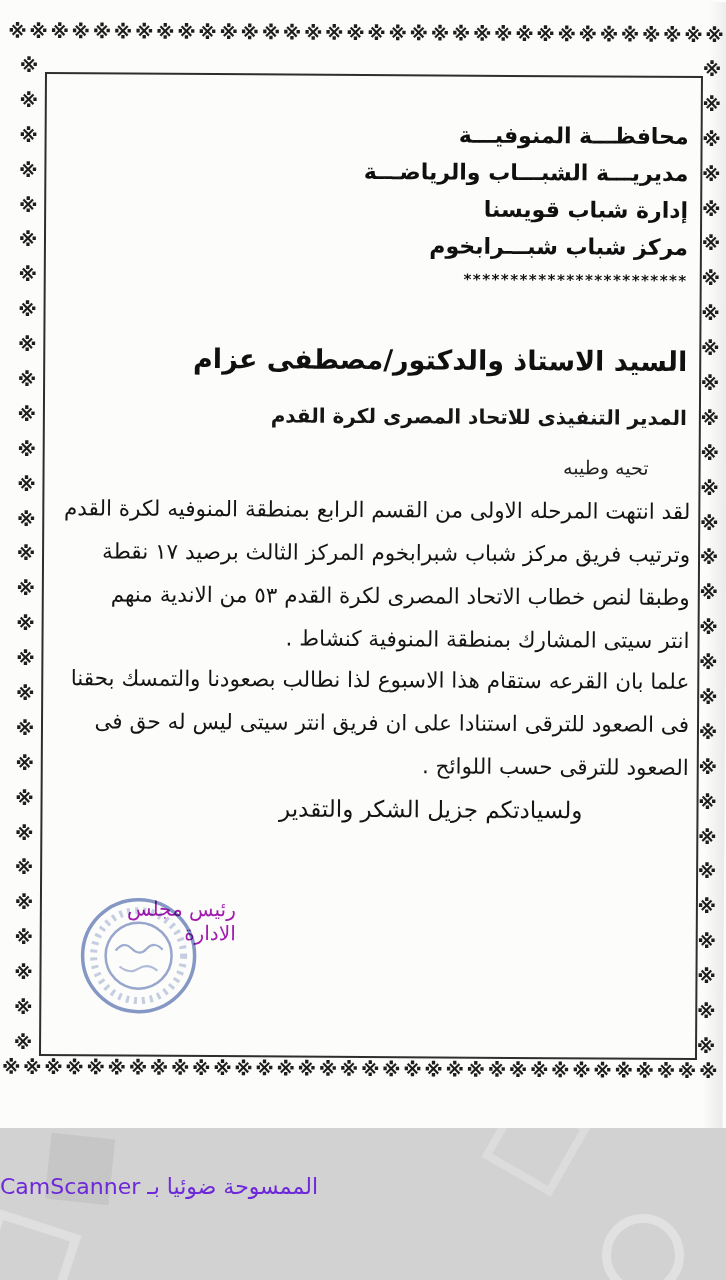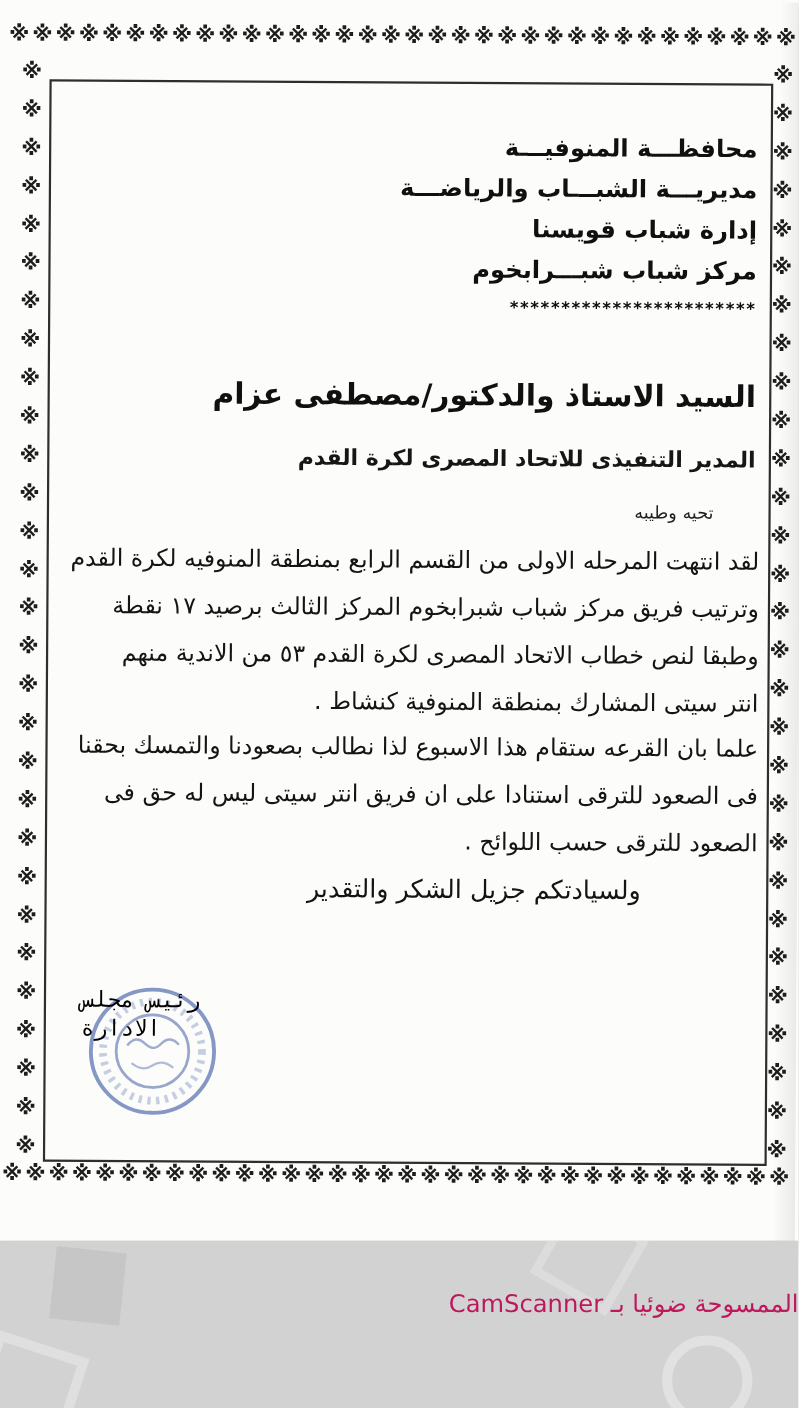--- a/index.html
+++ b/index.html
@@ -33,37 +33,37 @@
   }
   .rtl{direction:rtl;}
   .nw{white-space:nowrap;}
   
   .header-block{position:absolute;top:116px;right:40px;text-align:right;}
   .header-line{font-weight:700;font-size:22px;line-height:37px;color:#101010;}
   .star-line{font-weight:700;font-size:15px;letter-spacing:1.5px;color:#101010;margin-top:6px;direction:ltr;}
   
   .salutation{position:absolute;top:344px;right:40px;font-size:27px;font-weight:700;color:#101010;}
   .director{position:absolute;top:404px;right:40px;font-size:20px;font-weight:600;color:#161616;}
-  .greeting{position:absolute;top:455px;right:78px;font-size:16px;color:#222;margin-left:20px;}
+  .greeting{position:absolute;top:455px;right:78px;font-size:19px;color:#222;margin-left:20px;}
   
   .para{position:absolute;right:36px;left:38px;text-align:right;color:#141414;}
   .para .line{font-size:21.5px;line-height:43px;white-space:nowrap;}
   .para1{top:488px;}
   .para2{top:658px;}
   .closing{position:absolute;top:796px;right:142px;font-size:23px;color:#141414;}
   
-  .sig-title{position:absolute;top:898px;left:76px;width:162px;text-align:left;font-size:20px;color:#000000;font-family:Liberation Mono, monospace;}
+  .sig-title{position:absolute;top:898px;left:76px;width:162px;text-align:right;font-size:20px;color:#a21caf;}
   .sig-name{position:absolute;top:988px;left:84px;width:146px;text-align:center;font-size:20px;font-weight:700;color:#161616;}
   .stamp{position:absolute;top:896px;left:80px;width:122px;height:122px;mix-blend-mode:multiply;opacity:.85;}
   
   .footer{
     position:absolute;top:1128px;left:0;width:726px;height:152px;
     background:#d2d2d2;overflow:hidden;
   }
-  .scan-label{position:absolute;top:46px;left:0;width:100%;text-align:right;font-size:22px;color:#be185d;}
+  .scan-label{position:absolute;top:46px;left:0;width:100%;text-align:left;font-size:22px;color:#6d28d9;}
   .shape{position:absolute;}
   .shape.sq1{left:48px;top:8px;width:64px;height:66px;background:rgba(0,0,0,.055);transform:rotate(6deg);}
   .shape.circ{right:42px;top:86px;width:64px;height:64px;border:9px solid rgba(255,255,255,.35);border-radius:50%;}
   .shape.sq2{left:-18px;top:92px;width:70px;height:70px;border:9px solid rgba(255,255,255,.3);transform:rotate(18deg);}
   .shape.tri{right:150px;top:-26px;width:64px;height:64px;border:8px solid rgba(255,255,255,.22);transform:rotate(30deg);}
 </style>
 </head>
 <body>
 
 <div class="scan-page">

